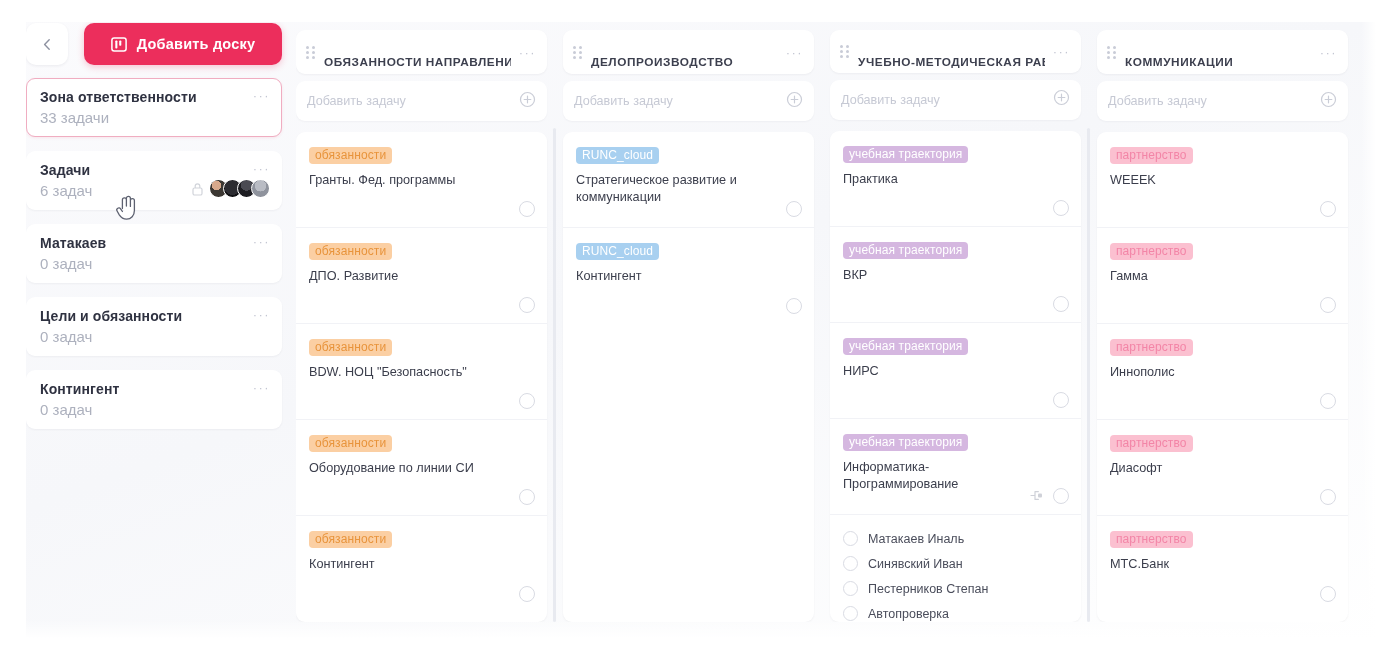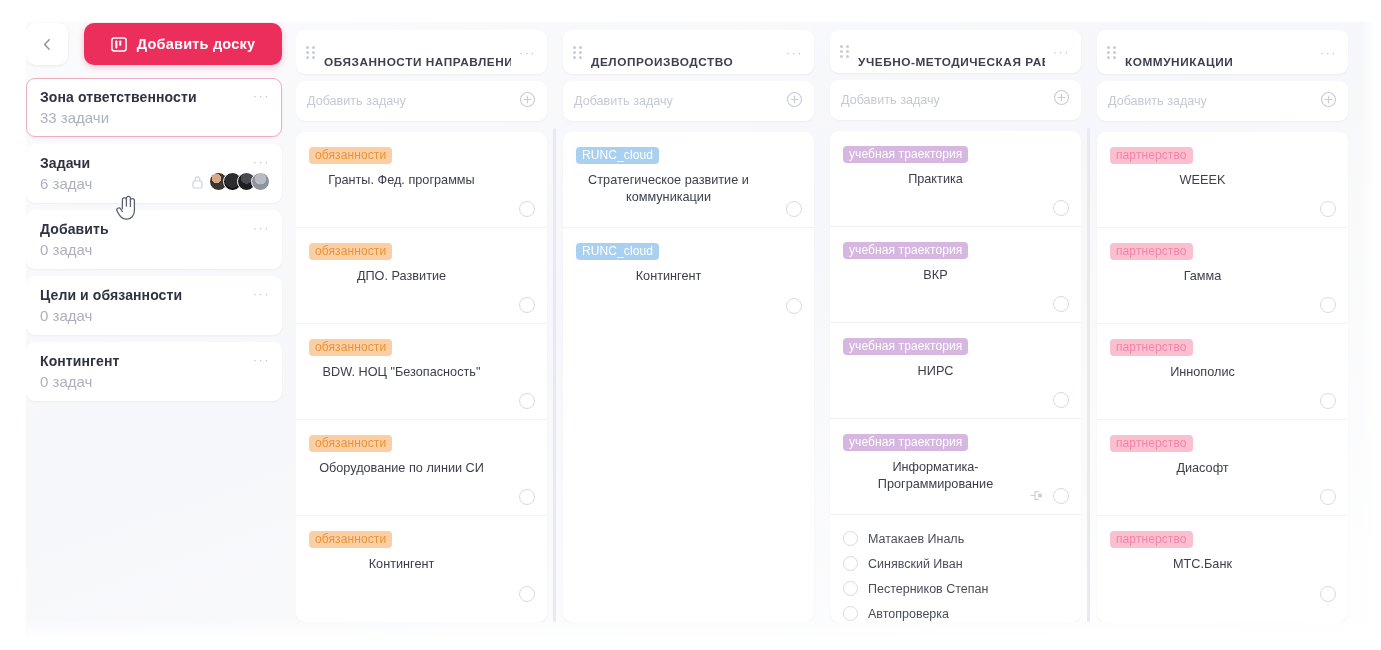--- a/index.html
+++ b/index.html
@@ -71,21 +71,21 @@
   }
   .add-board-btn .bicon {
     width: 17px; height: 17px;
     display: inline-flex; align-items: center; justify-content: center;
   }
 
   .board-list {
     margin-top: 12px;
     display: flex;
     flex-direction: column;
-    gap: 7px;
+    gap: 14px;
   }
 
   .board-item {
     position: relative;
     background: #ffffff;
     border-radius: 9px;
     padding: 10px 13px 11px 13px;
     min-height: 57px;
     box-shadow: 0 1px 2px rgba(30,30,60,.05);
     border: 1px solid transparent;
@@ -273,21 +273,20 @@
   .tag-purple { background: #d5b7e0; color: #ffffff; }
   .tag-pink   { background: #fbc0d0; color: #f385a7; }
 
   .card-title {
     margin-top: 8px;
     font-size: 12.7px;
     line-height: 17px;
     color: #3b3e4c;
     max-width: 185px;
     word-wrap: break-word;
-    text-align: center;
   }
 
   .card-foot {
     position: absolute;
     right: 12px;
     bottom: 10px;
     display: flex;
     align-items: center;
     gap: 9px;
   }
@@ -398,21 +397,21 @@
             </span>
             <span class="avatars">
               <span class="av av1"></span>
               <span class="av av2"></span>
               <span class="av av3"></span>
               <span class="av av4"></span>
             </span>
           </div>
         </div>
         <div class="board-item">
-          <div class="bi-title">Добавить</div>
+          <div class="bi-title">Матакаев</div>
           <div class="bi-sub">0 задач</div>
           <div class="bi-dots">···</div>
         </div>
         <div class="board-item">
           <div class="bi-title">Цели и обязанности</div>
           <div class="bi-sub">0 задач</div>
           <div class="bi-dots">···</div>
         </div>
         <div class="board-item">
           <div class="bi-title">Контингент</div>

